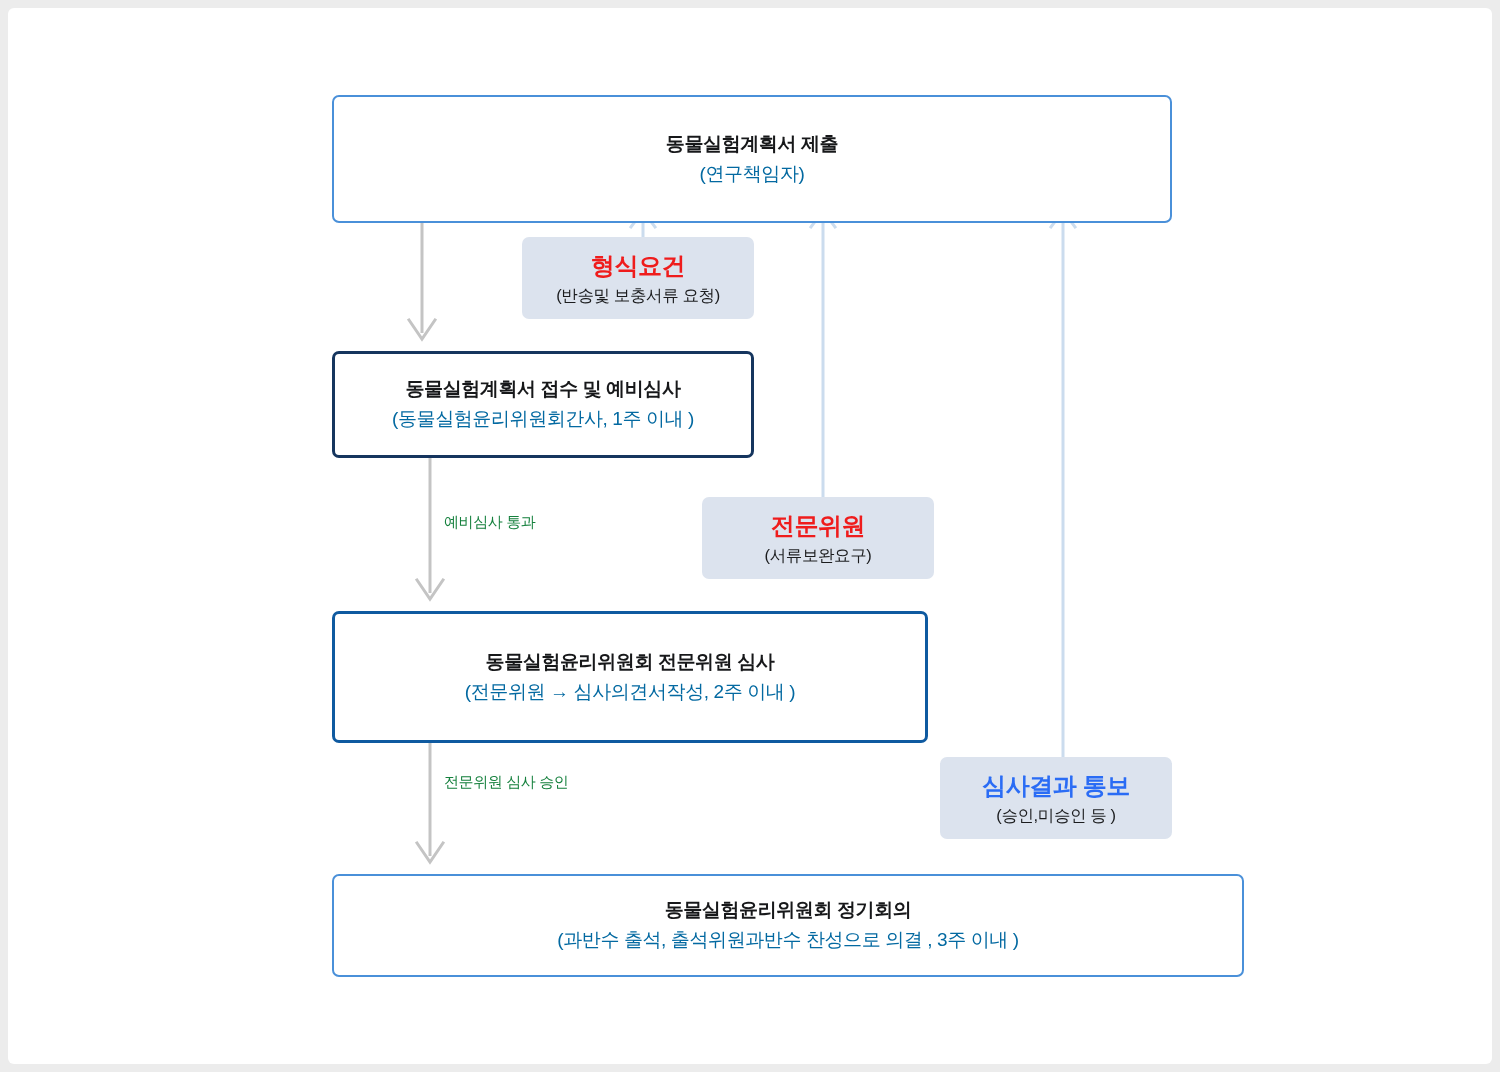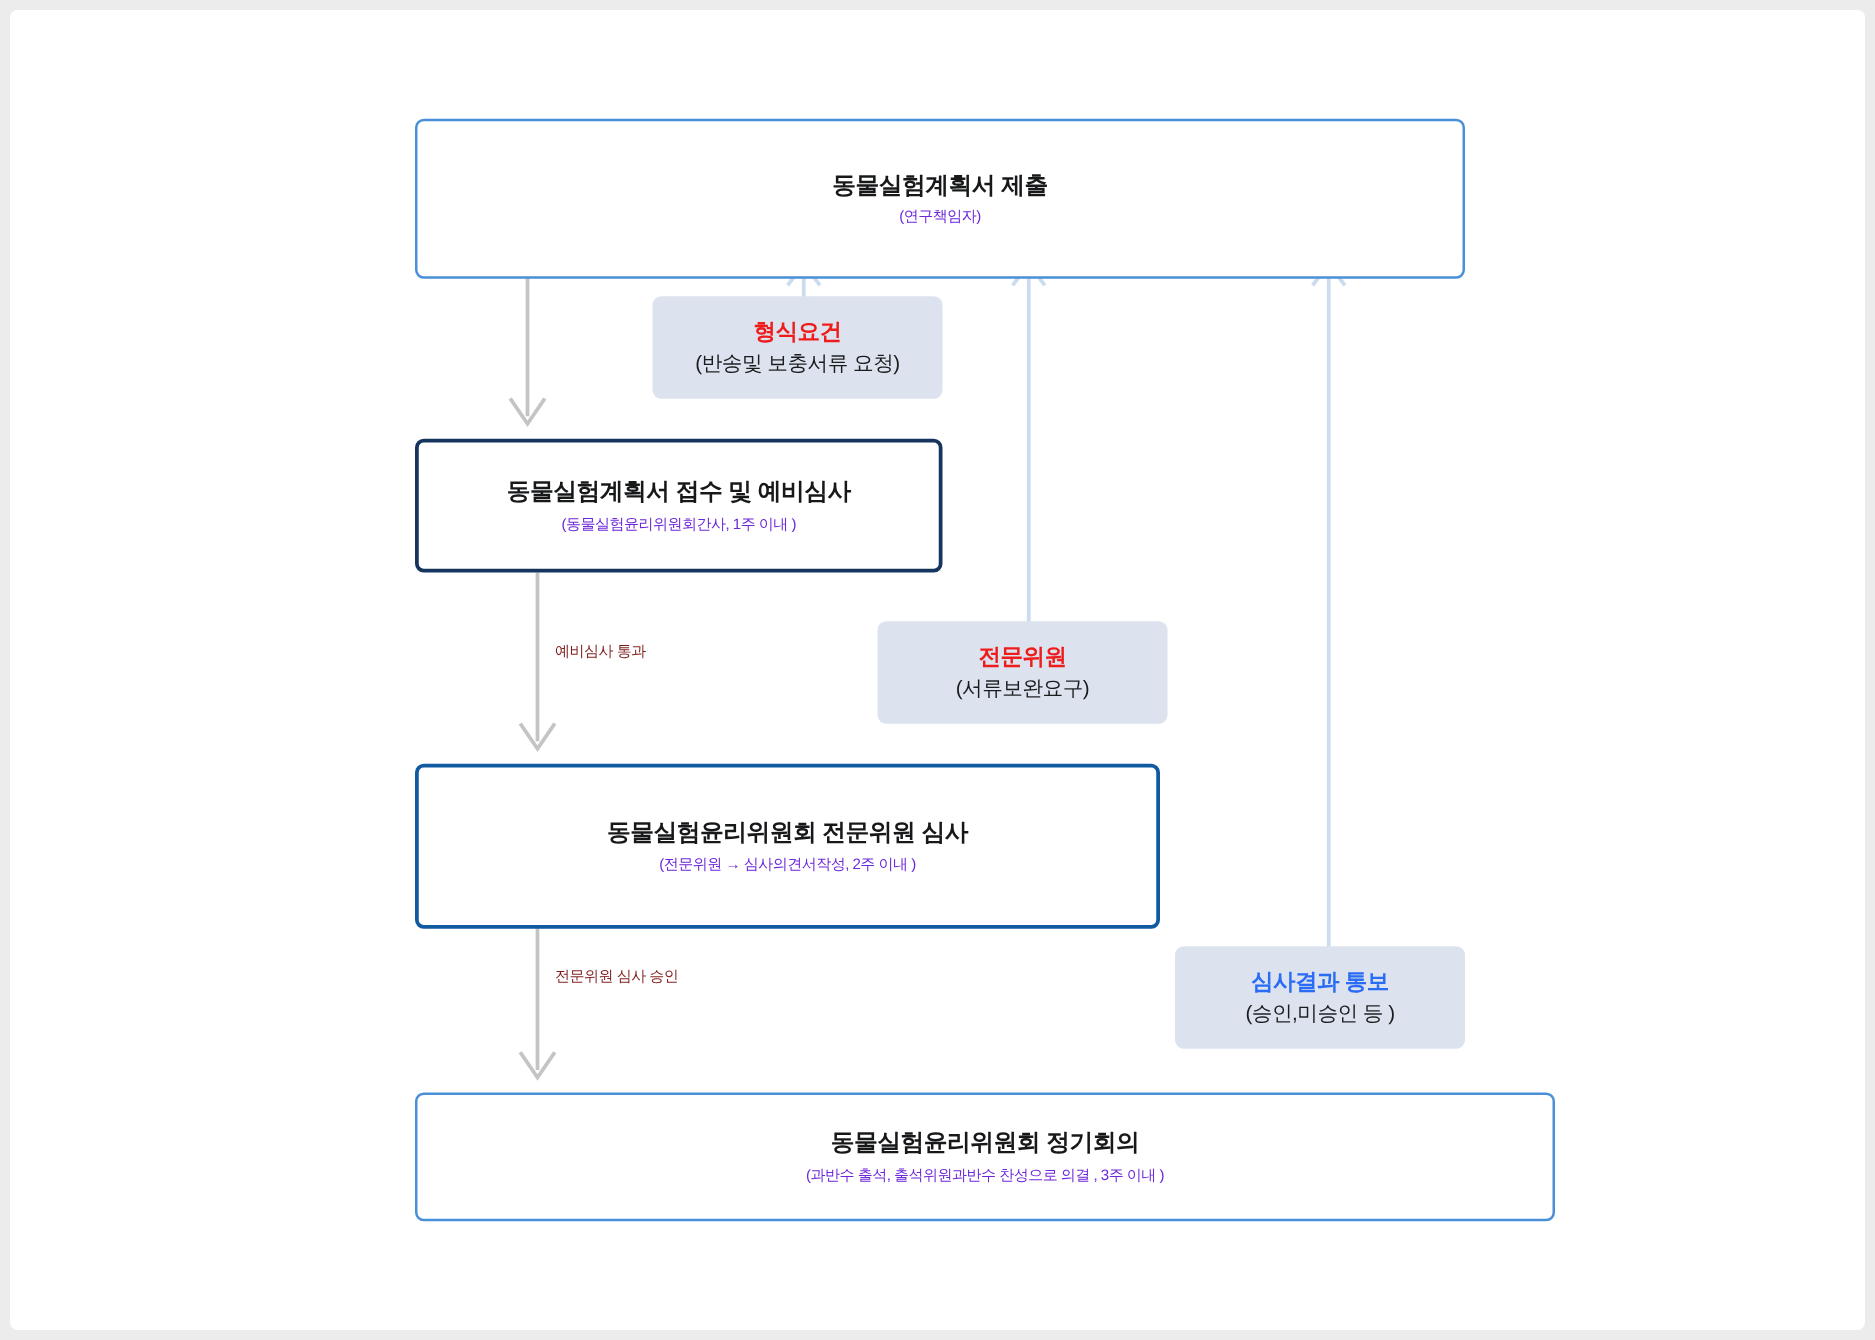--- a/index.html
+++ b/index.html
@@ -37,23 +37,23 @@
     z-index: 5;
   }
   .pbox .title {
     font-size: 19px;
     font-weight: bold;
     color: #17181a;
     letter-spacing: -0.4px;
     line-height: 1.3;
   }
   .pbox .sub {
-    font-size: 12px;
+    font-size: 19px;
     font-weight: normal;
-    color: #6d28d9;
+    color: #0369a1;
     letter-spacing: -0.4px;
     line-height: 1.35;
     margin-top: 4px;
   }
 
   .border-light { border: 2px solid #4a90d9; }
   .border-navy  { border: 3px solid #15355e; }
   .border-blue  { border: 3px solid #0f5aa0; }
 
   
@@ -62,21 +62,21 @@
     box-sizing: border-box;
     background: #dce3ee;
     border-radius: 7px;
     display: flex;
     flex-direction: column;
     align-items: center;
     justify-content: center;
     z-index: 6;
   }
   .abox .atitle {
-    font-size: 18px;
+    font-size: 24px;
     font-weight: bold;
     letter-spacing: -0.4px;
     line-height: 1.3;
   }
   .abox .asub {
     font-size: 16.5px;
     font-weight: normal;
     color: #1b1c1e;
     letter-spacing: -0.4px;
     line-height: 1.35;
@@ -88,23 +88,23 @@
   
   .conn {
     position: absolute;
     z-index: 2;
   }
   .conn svg { display: block; overflow: visible; }
 
   
   .elabel {
     position: absolute;
-    font-size: 12px;
+    font-size: 15px;
     letter-spacing: -0.4px;
-    color: #7f1d1d;
+    color: #15803d;
     white-space: nowrap;
     z-index: 4;
   }
 </style>
 </head>
 <body>
 
 <div id="canvas">
 
   <div class="conn">

